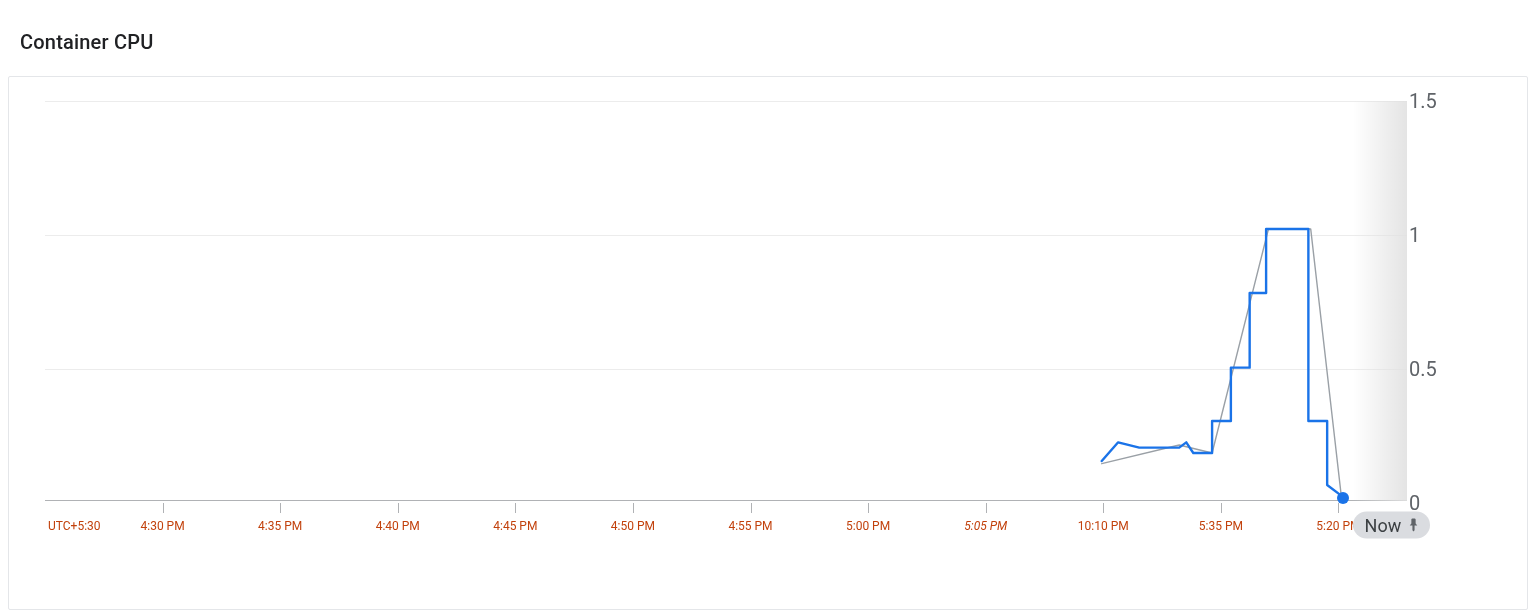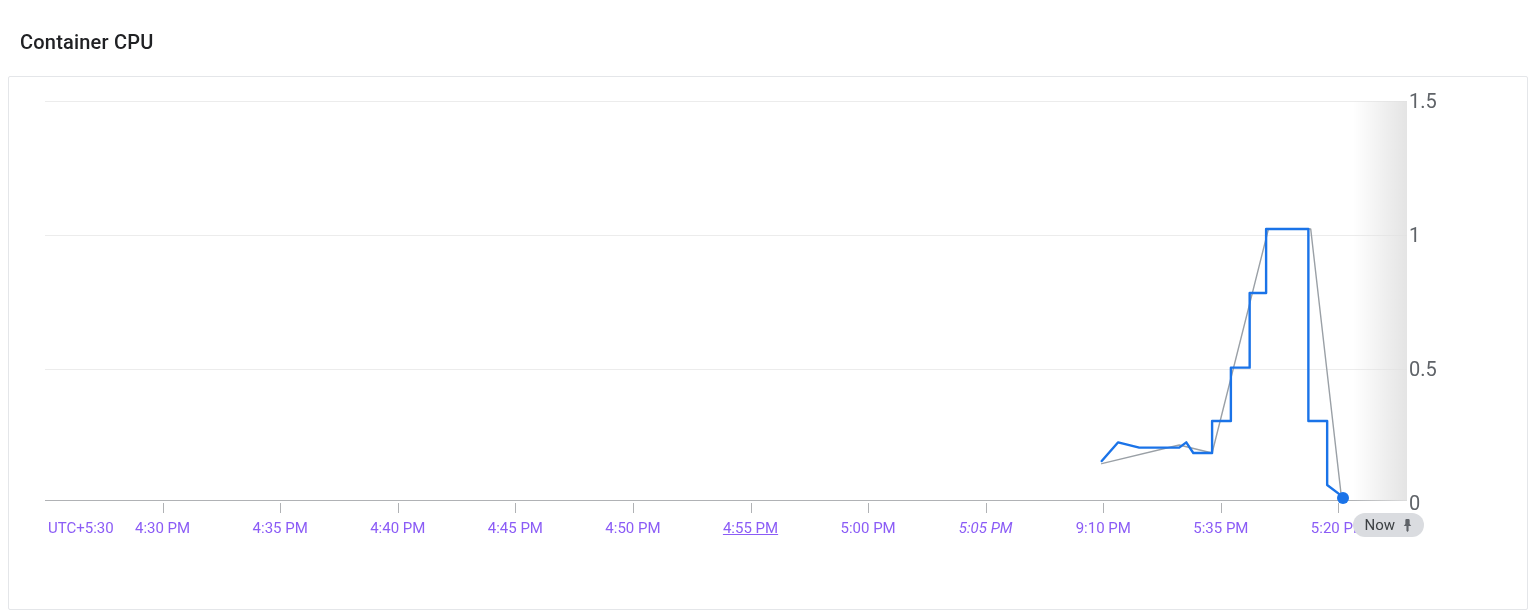--- a/index.html
+++ b/index.html
@@ -91,22 +91,22 @@
     top: 0;
     width: 0;
     height: 10px;
     border-left: 1px solid #b0b2b5;
   }
   .x-labels {
     position: absolute;
     left: 36px;
     right: 136px;
     height: 24px;
-    font-size: 15px;
-    color: #8b5cf6;
+    font-size: 12px;
+    color: #c2410c;
   }
   .x-label {
     position: absolute;
     top: 0;
     transform: translateX(-50%);
     white-space: nowrap;
   }
   .tz-label {
     position: absolute;
     left: 3px;
@@ -120,21 +120,21 @@
     background: #1a73e8;
     transform: translate(-50%, -50%);
   }
   .now-chip {
     position: absolute;
     display: flex;
     align-items: center;
     gap: 6px;
     background: #dadce0;
     color: #3c4043;
-    font-size: 15px;
+    font-size: 18px;
     padding: 3px 10px 3px 12px;
     border-radius: 14px;
     transform: translateY(-50%);
   }
   .pin-icon svg {
     display: block;
   }
 </style>
 </head>
 <body>
@@ -177,24 +177,24 @@
         <div class="x-tick" style="left: 1175.86px;"></div>
         <div class="x-tick" style="left: 1293.45px;"></div>
       </div>
     <div class="x-labels" id="xlabels" style="top: 442px;">
       <span class="tz-label">UTC+5:30</span>
     <div class="x-label" style="left: 117.586px;">4:30 PM</div>
         <div class="x-label" style="left: 235.172px; text-align: right;">4:35 PM</div>
         <div class="x-label" style="left: 352.759px;">4:40 PM</div>
         <div class="x-label" style="left: 470.345px;">4:45 PM</div>
         <div class="x-label" style="left: 587.931px;">4:50 PM</div>
-        <div class="x-label" style="left: 705.517px; text-decoration: underline;">4:55 PM</div>
+        <div class="x-label" style="left: 705.517px;">4:55 PM</div>
         <div class="x-label" style="left: 823.103px;">5:00 PM</div>
         <div class="x-label" style="left: 940.69px; font-style: italic;">5:05 PM</div>
-        <div class="x-label" style="left: 1058.28px;">9:10 PM</div>
+        <div class="x-label" style="left: 1058.28px;">10:10 PM</div>
         <div class="x-label" style="left: 1175.86px;">5:35 PM</div>
         <div class="x-label" style="left: 1293.45px;">5:20 PM</div>
       </div>
 
     <div class="now-chip" id="nowchip" style="left: 1343.56px; top: 448px;">
       <span>Now</span>
       <span class="pin-icon">
         <svg width="13" height="15" viewBox="0 0 24 28">
           <path fill="#5f6368" d="M14 2h-4C8 2 8 4 8 4v7l-3 4h5v9l2 2 2-2v-9h5l-3-4V4s0-2-2-2z"></path>
         </svg>

